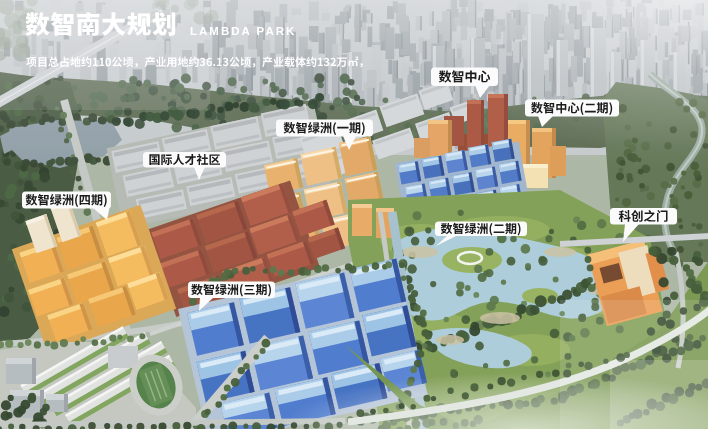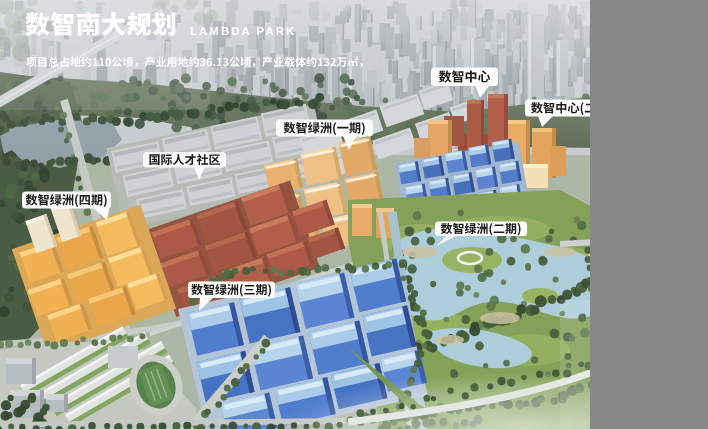--- a/index.html
+++ b/index.html
@@ -1,14 +1,14 @@
 <!DOCTYPE html>
 <html><head><meta charset="utf-8"><style>
 html,body{margin:0;padding:0;background:#888;}
-#stage{position:relative;width:590px;height:429px;overflow:hidden;font-family:"Liberation Sans",sans-serif;}
+#stage{position:relative;width:708px;height:429px;overflow:hidden;font-family:"Liberation Sans",sans-serif;}
 </style></head><body>
 <div id="stage">
 <svg width="708" height="429" viewBox="0 0 708 429">
 <defs>
 <filter id="soft" x="-2%" y="-2%" width="104%" height="104%">
           <feGaussianBlur stdDeviation="0.45"></feGaussianBlur>
         </filter>
 <linearGradient id="hazeV" x1="0" y1="0" x2="0" y2="1">
 <stop offset="0" stop-color="#eef0f1" stop-opacity="0.45"></stop>
 <stop offset="0.45" stop-color="#e8eaec" stop-opacity="0.16"></stop>

